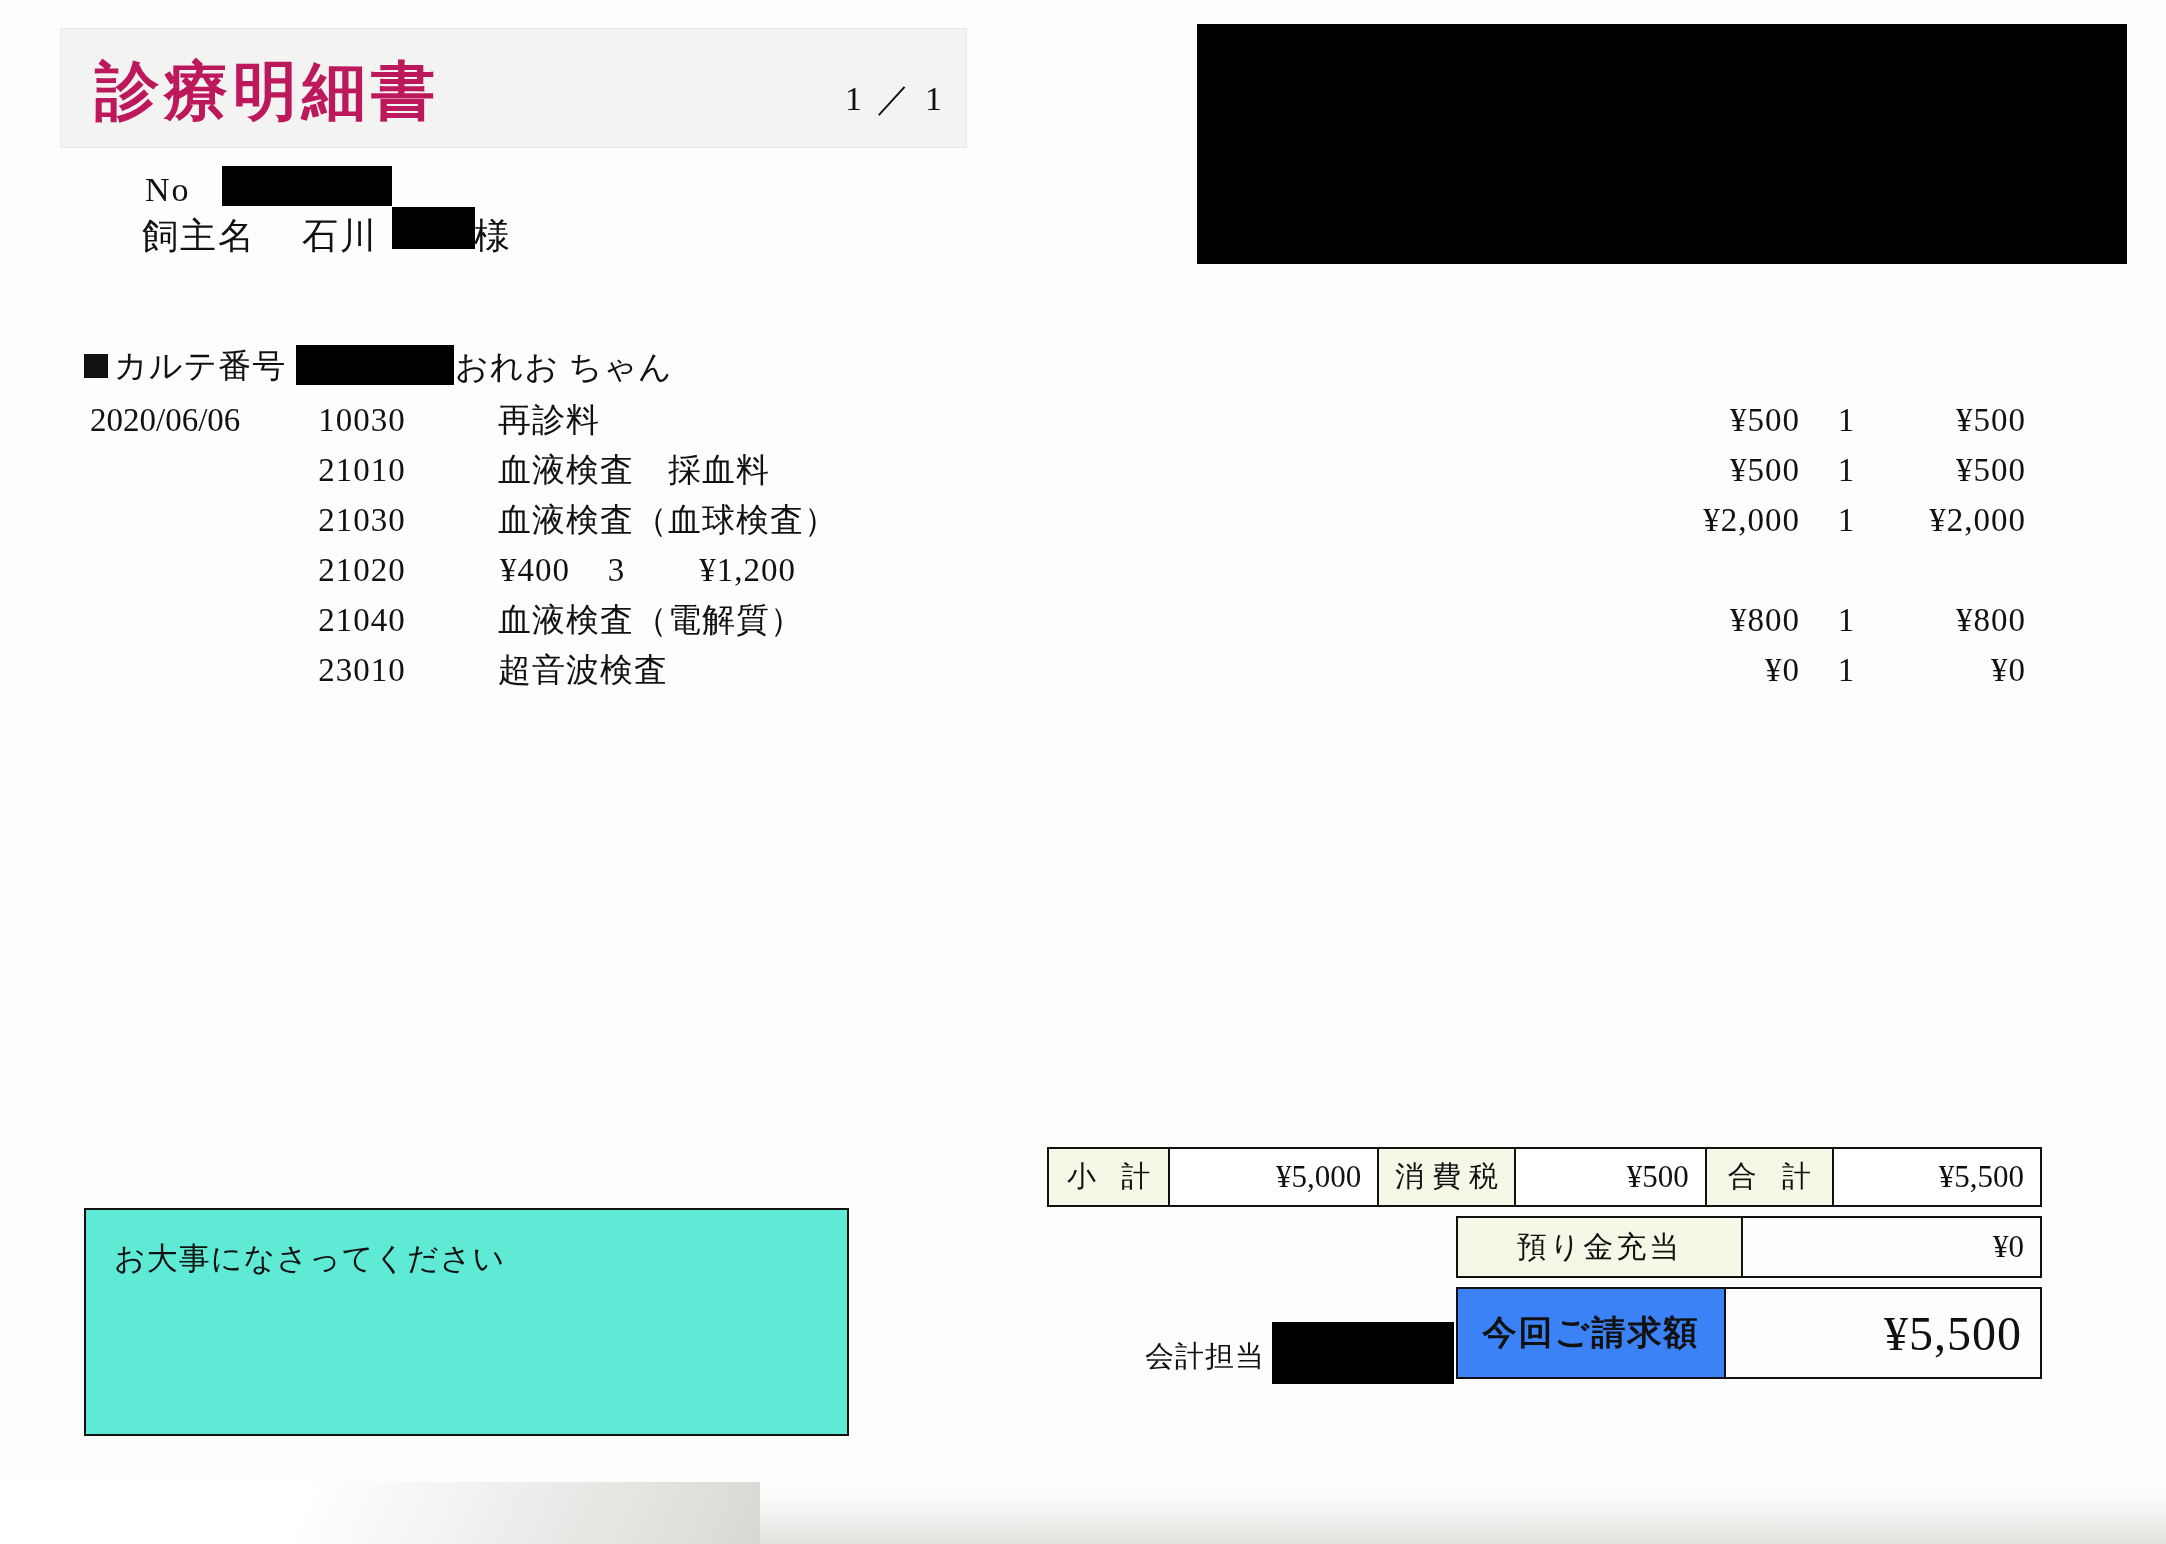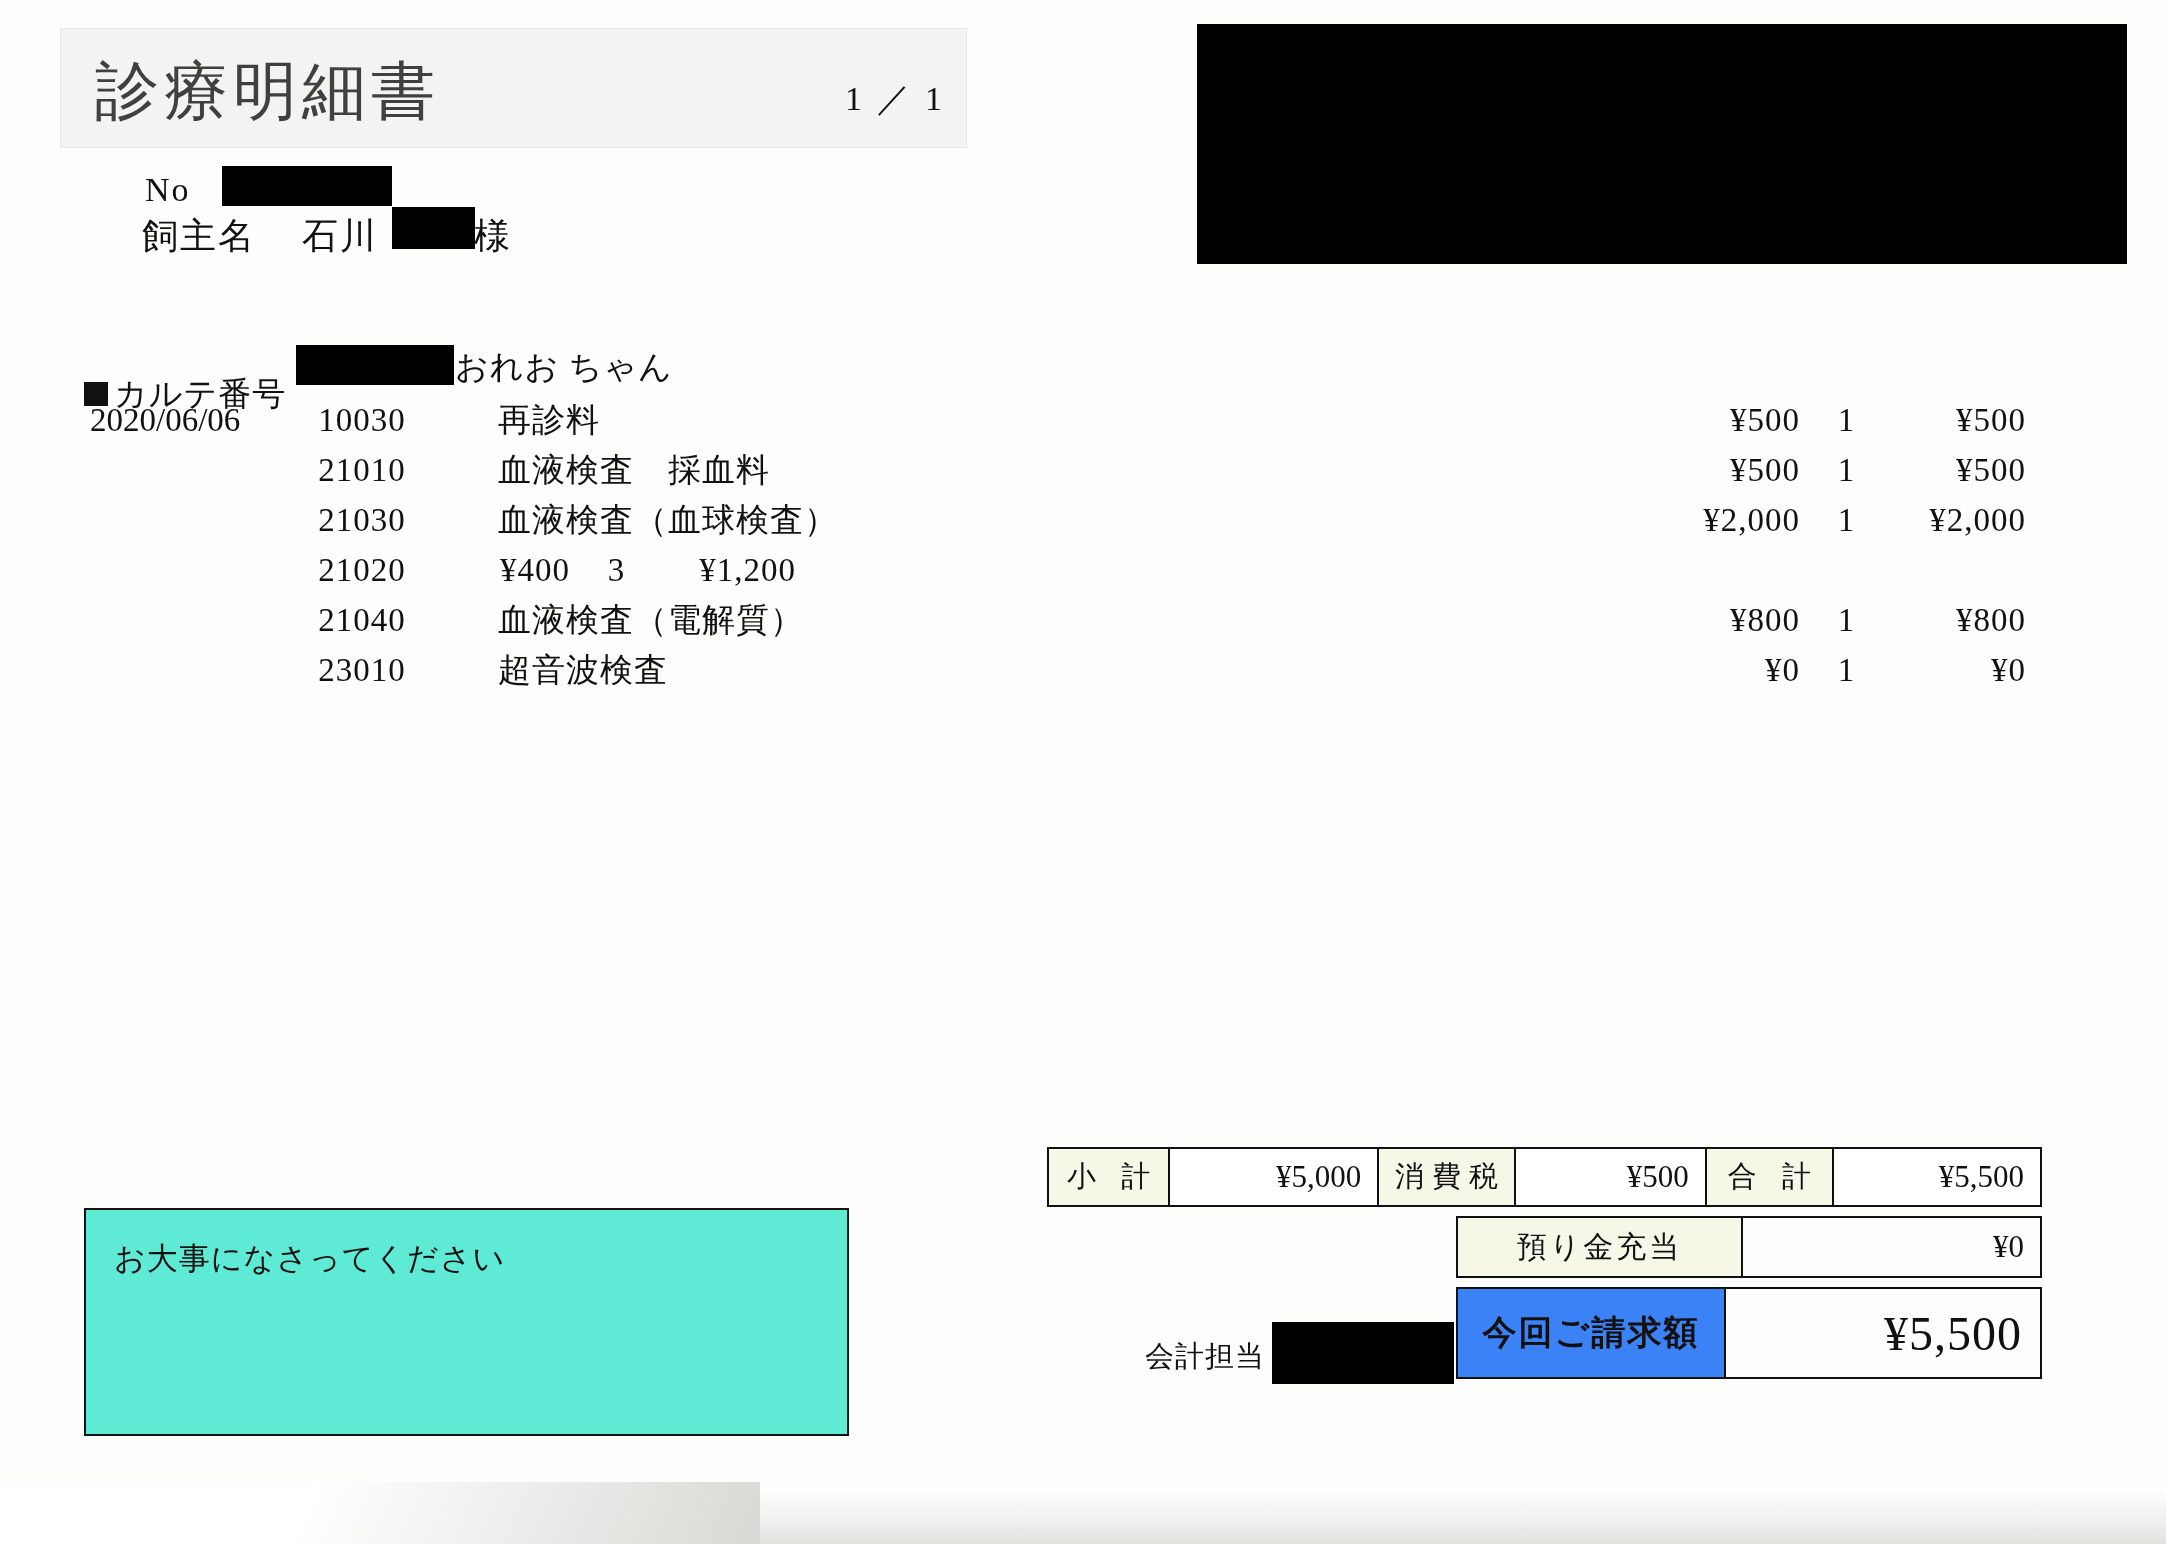--- a/index.html
+++ b/index.html
@@ -47,24 +47,24 @@
     width: 905px;
     height: 118px;
     background: #f3f3f1;
     border: 1px solid #e7e7e5;
   }
   .doc-title {
     position: absolute;
     left: 95px;
     top: 48px;
     font-size: 64px;
-    font-weight: normal;
+    font-weight: bold;
     letter-spacing: 5px;
     font-family: "DejaVu Sans", "Liberation Sans", sans-serif;
-    color: #404040;
+    color: #be185d;
   }
   .page-no {
     position: absolute;
     left: 845px;
     top: 76px;
     font-size: 34px;
     letter-spacing: 3px;
     color: #101010;
   }
 
@@ -153,21 +153,20 @@
 
   .karte-row {
     position: absolute;
     left: 84px;
     top: 345px;
     height: 42px;
     font-size: 33px;
     letter-spacing: 1px;
     display: flex;
     align-items: center;
-    margin-top: 28px;
   }
   .karte-square {
     width: 24px;
     height: 24px;
     background: #111;
     margin-right: 6px;
   }
   .redact-karte {
     position: absolute;
     left: 296px;

